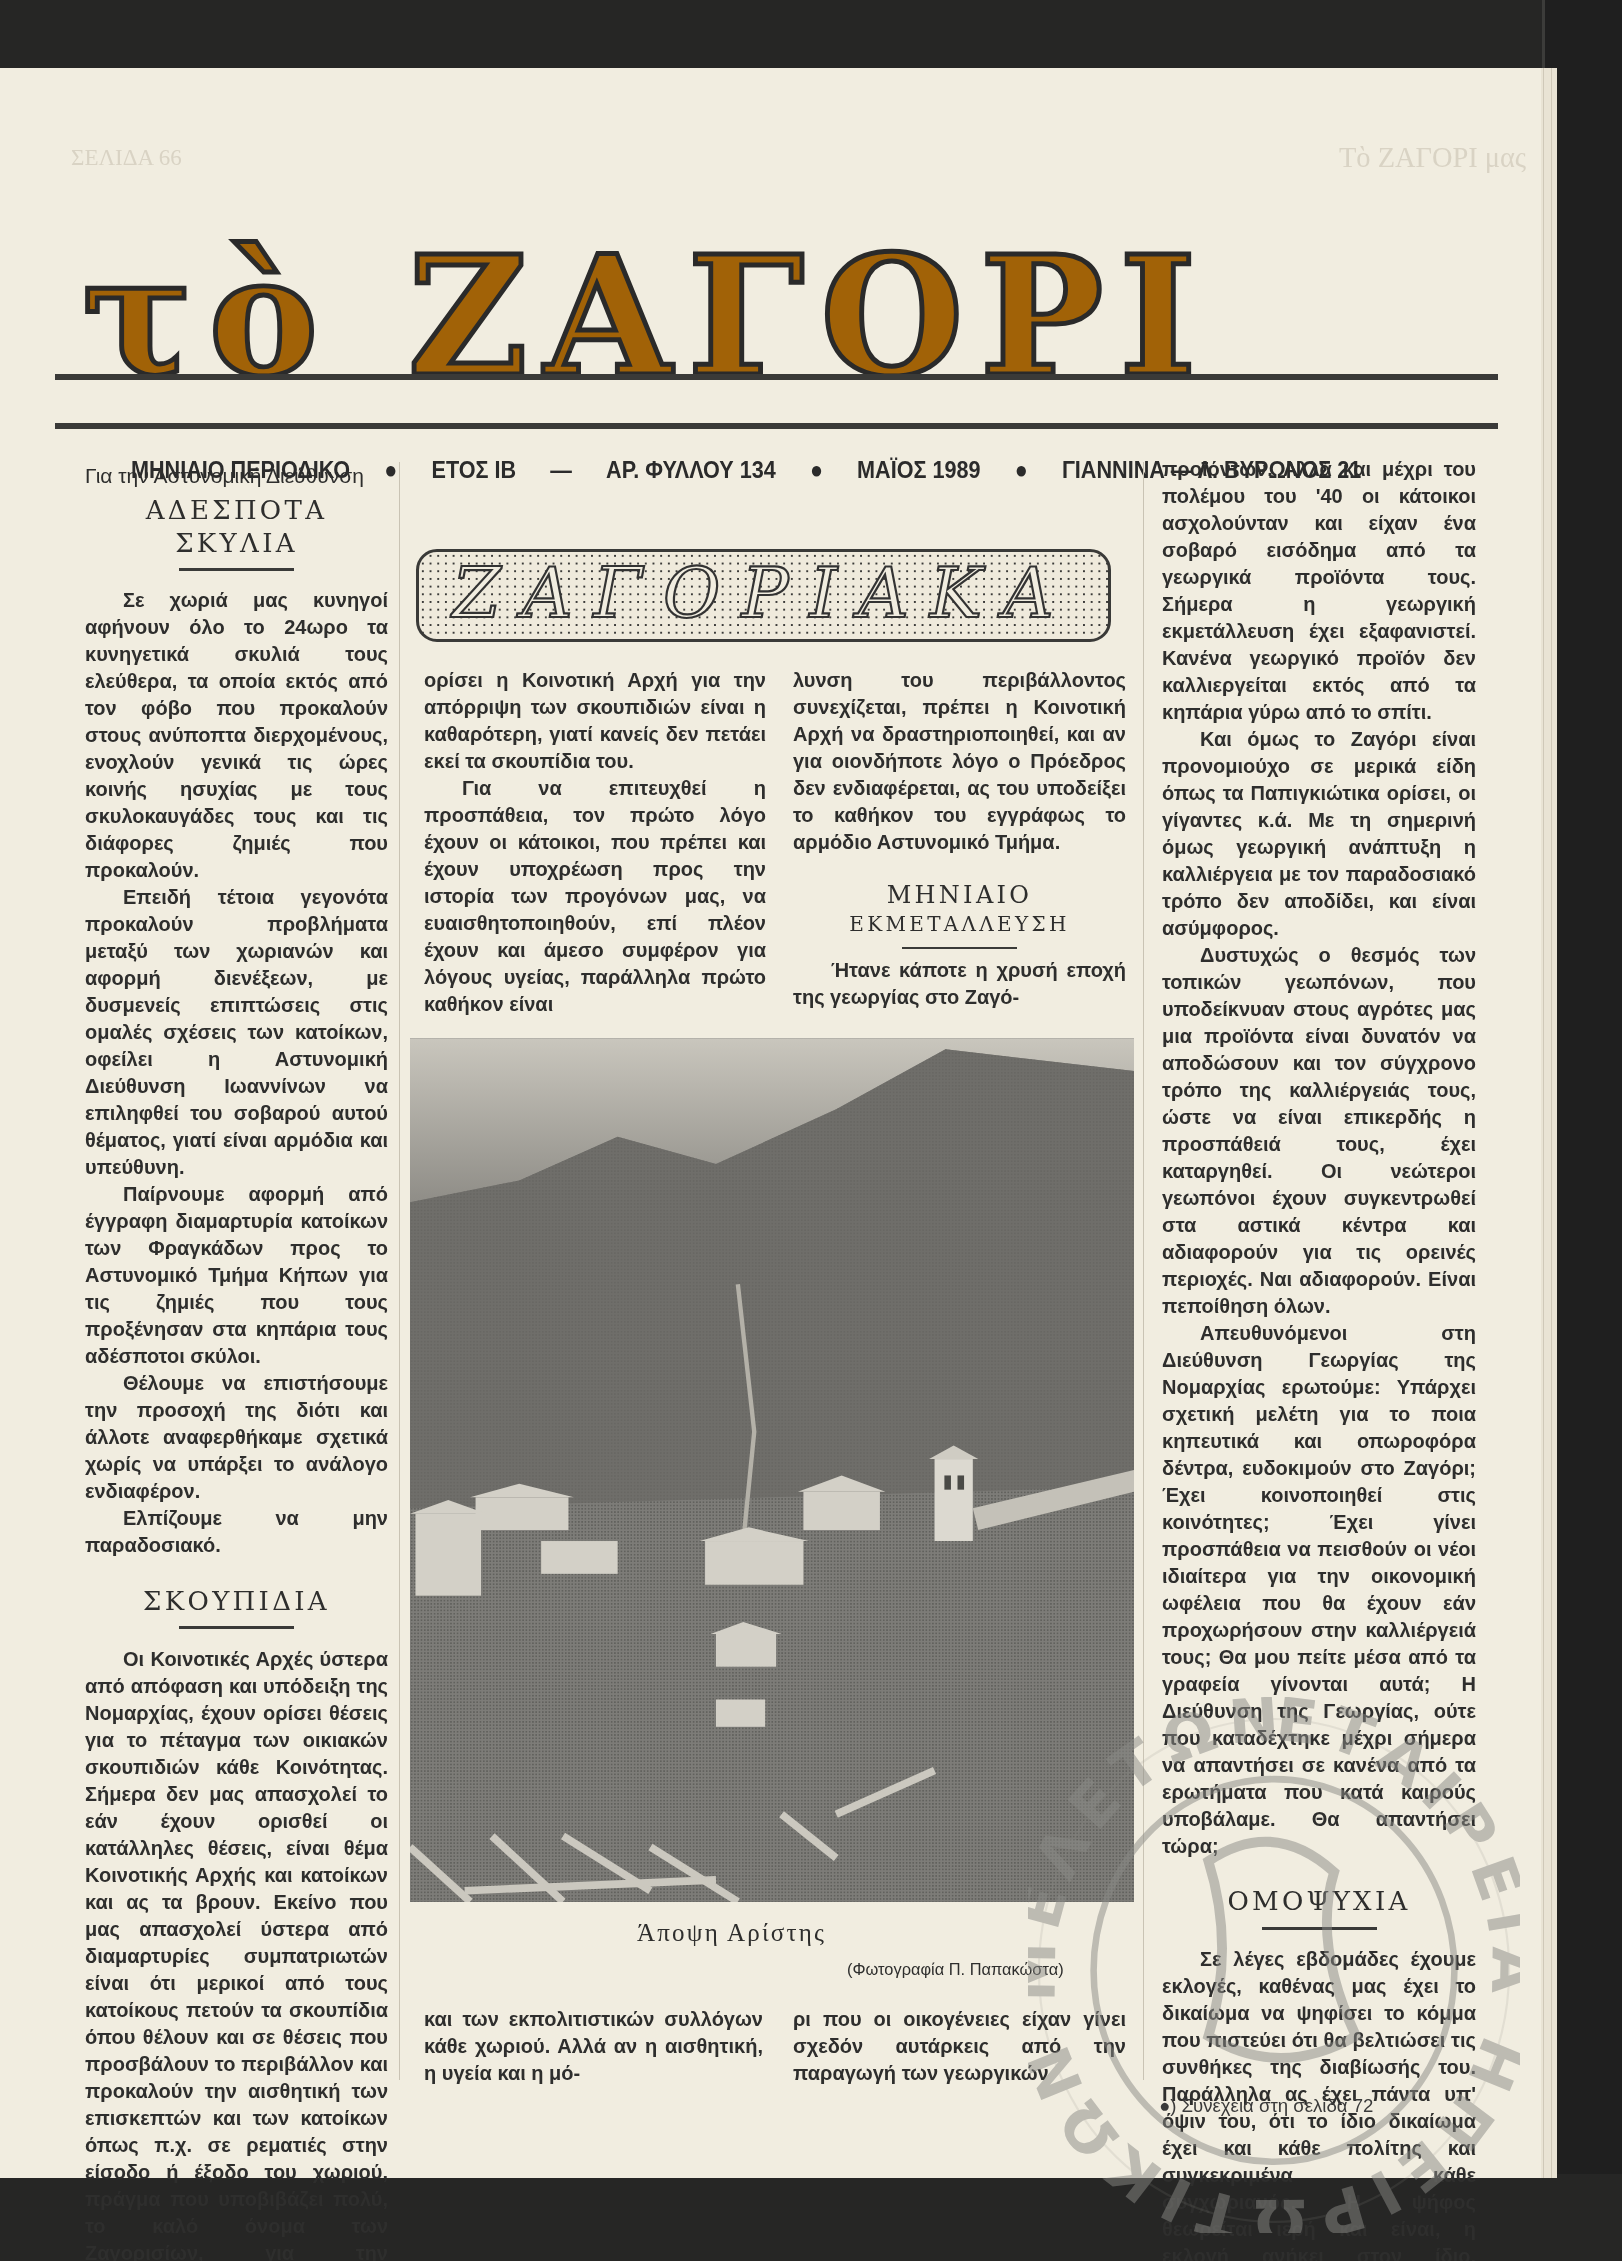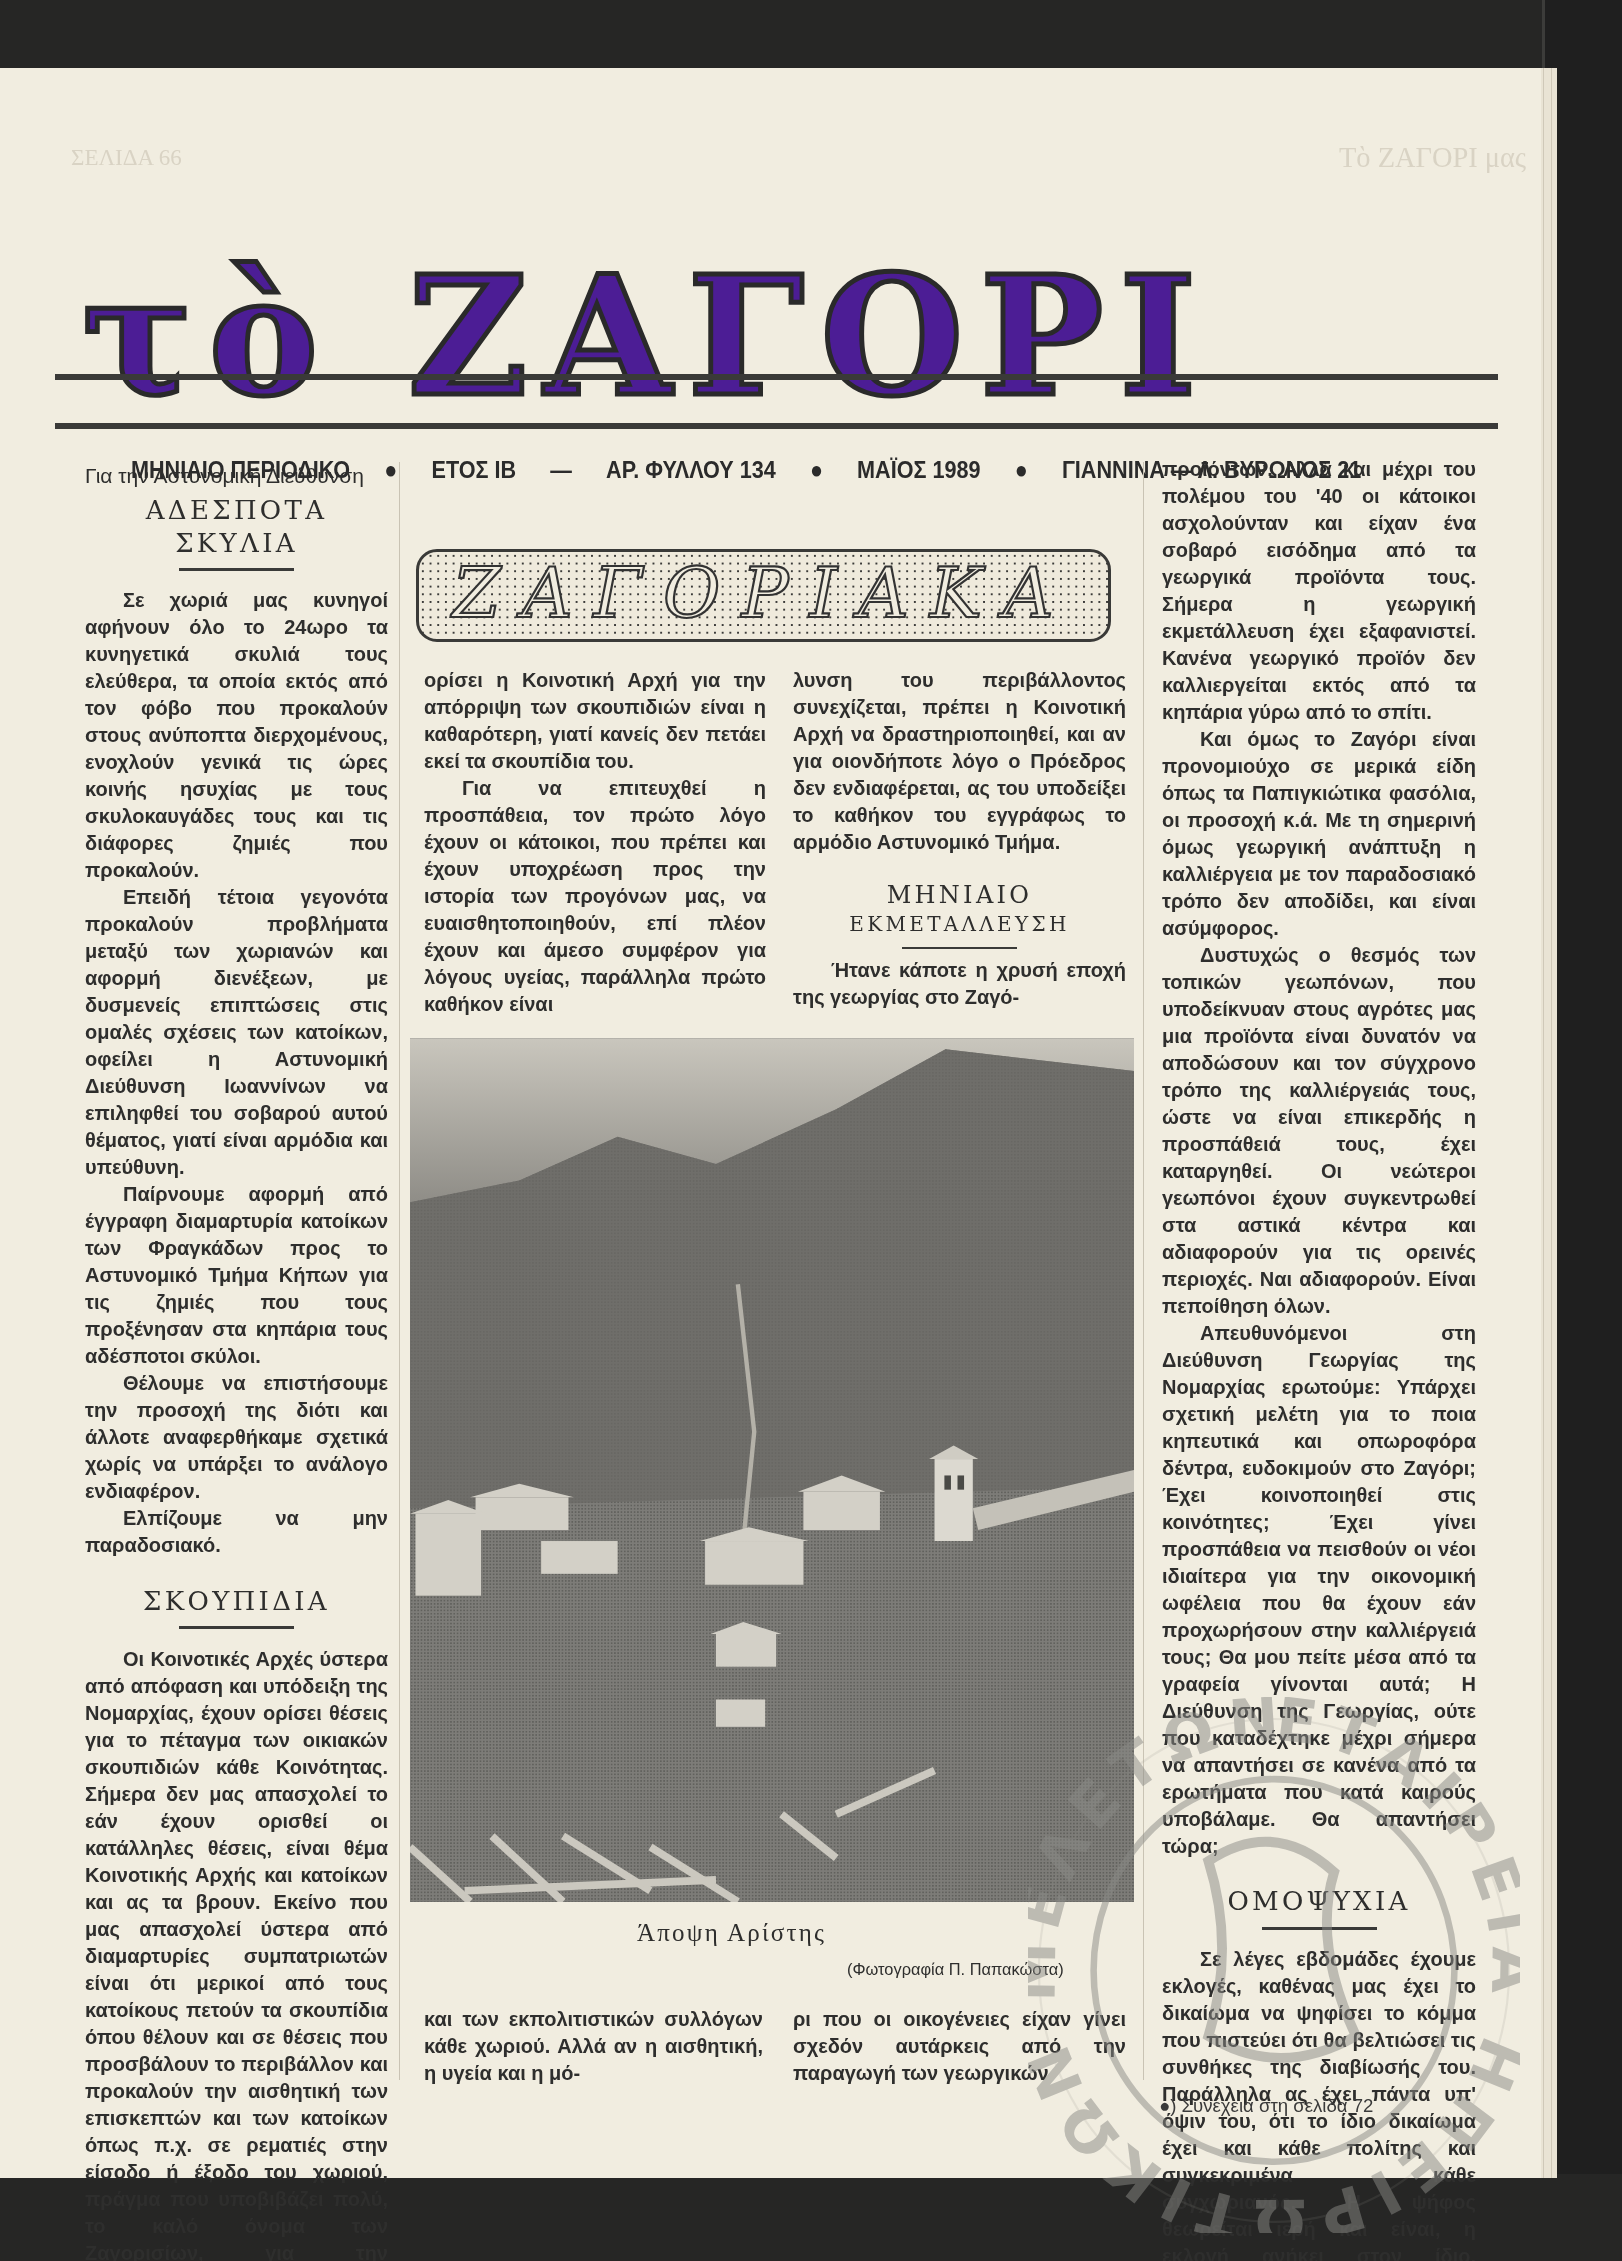--- a/index.html
+++ b/index.html
@@ -5,21 +5,21 @@
   html,body{margin:0;padding:0;}
   body{width:1622px;height:2261px;background:#2b2b2a;position:relative;overflow:hidden;font-family:"Liberation Sans","DejaVu Sans",sans-serif;}
   .binder-top{position:absolute;left:0;top:0;width:1622px;height:68px;background:#262625;}
   .binder-right{position:absolute;right:0;top:0;width:77px;height:2261px;background:#1f1f1f;border-left:3.3px solid #3c3c3a;}
   .binder-bottom{position:absolute;left:0;bottom:0;width:1622px;height:87px;background:#262625;}
   .page-edges{position:absolute;left:1541px;top:68px;width:16.4px;height:2110px;background:repeating-linear-gradient(90deg,#e9e3d4 0 2.2px,#cfc8b8 2.2px 2.7px);}
   .page{position:absolute;left:0;top:68px;width:1542px;height:2110px;background:#f1ede0;}
   .ghost{position:absolute;color:#d9d3c4;font-family:"Liberation Serif",serif;pointer-events:none;}
   
   .masthead{position:absolute;left:82px;top:159px;width:1421px;height:180px;}
-  .logo{position:absolute;font-family:"DejaVu Serif",serif;font-weight:bold;color:#4c1d95;-webkit-text-stroke:4.9px #2a2a2a;letter-spacing:16.4px;margin-top:20px;}
+  .logo{position:absolute;font-family:"DejaVu Serif",serif;font-weight:bold;color:#a16207;-webkit-text-stroke:4.9px #2a2a2a;letter-spacing:16.4px;}
   .logo-main{left:0;top:0;font-size:164px;line-height:180px;}
   .logo-mas{left:1186px;top:38px;font-size:120px;line-height:137px;letter-spacing:4.4px;}
   .rule{position:absolute;height:5.5px;background:#3a3a38;}
   .infobar{position:absolute;left:131px;top:383px;width:1367px;height:38px;font-family:"Liberation Sans",sans-serif;font-weight:bold;font-size:24px;color:#2b2b2b;display:flex;justify-content:space-between;align-items:center;transform:scaleX(0.9);transform-origin:left center;}
   .col{position:absolute;font-family:"Liberation Sans",sans-serif;font-weight:bold;font-size:20px;line-height:27px;color:#2e2e2d;text-align:justify;}
   .col p{margin:0;text-indent:38px;}
   .col p.noindent{text-indent:0;}
   .kicker{font-weight:normal;font-size:21px;line-height:28.4px;}
   .section-title{font-family:"DejaVu Serif",serif;font-weight:normal;text-align:center;font-size:26px;letter-spacing:3.3px;line-height:33px;margin-top:3.3px;}
   .title-rule{width:115px;height:2.7px;background:#3a3a38;margin:8.7px auto 16.4px auto;}
@@ -152,21 +152,21 @@
   <div class="col" style="left:424px;top:1938px;width:339px;">
     <p class="noindent">και των εκπολιτιστικών συλλόγων κάθε χωριού. Αλλά αν η αισθητική, η υγεία και η μό-</p>
   </div>
 
   <div class="col" style="left:793px;top:1938px;width:333px;">
     <p class="noindent">ρι που οι οικογένειες είχαν γίνει σχεδόν αυτάρκεις από την παραγωγή των γεωργικών</p>
   </div>
 
   <div class="col" style="left:1162px;top:388px;width:314px;">
     <p class="noindent">προϊόντων. Αλλά και μέχρι του πολέμου του '40 οι κάτοικοι ασχολούνταν και είχαν ένα σοβαρό εισόδημα από τα γεωργικά προϊόντα τους. Σήμερα η γεωργική εκμετάλλευση έχει εξαφανιστεί. Κανένα γεωργικό προϊόν δεν καλλιεργείται εκτός από τα κηπάρια γύρω από το σπίτι.</p>
-    <p>Και όμως το Ζαγόρι είναι προνομιούχο σε μερικά είδη όπως τα Παπιγκιώτικα φασόλια, οι προσοχή κ.ά. Με τη σημερινή όμως γεωργική ανάπτυξη η καλλιέργεια με τον παραδοσιακό τρόπο δεν αποδίδει, και είναι ασύμφορος.</p>
+    <p>Και όμως το Ζαγόρι είναι προνομιούχο σε μερικά είδη όπως τα Παπιγκιώτικα ορίσει, οι γίγαντες κ.ά. Με τη σημερινή όμως γεωργική ανάπτυξη η καλλιέργεια με τον παραδοσιακό τρόπο δεν αποδίδει, και είναι ασύμφορος.</p>
     <p>Δυστυχώς ο θεσμός των τοπικών γεωπόνων, που υποδείκνυαν στους αγρότες μας μια προϊόντα είναι δυνατόν να αποδώσουν και τον σύγχρονο τρόπο της καλλιέργειάς τους, ώστε να είναι επικερδής η προσπάθειά τους, έχει καταργηθεί. Οι νεώτεροι γεωπόνοι έχουν συγκεντρωθεί στα αστικά κέντρα και αδιαφορούν για τις ορεινές περιοχές. Ναι αδιαφορούν. Είναι πεποίθηση όλων.</p>
     <p>Απευθυνόμενοι στη Διεύθυνση Γεωργίας της Νομαρχίας ερωτούμε: Υπάρχει σχετική μελέτη για το ποια κηπευτικά και οπωροφόρα δέντρα, ευδοκιμούν στο Ζαγόρι; Έχει κοινοποιηθεί στις κοινότητες; Έχει γίνει προσπάθεια να πεισθούν οι νέοι ιδιαίτερα για την οικονομική ωφέλεια που θα έχουν εάν προχωρήσουν στην καλλιέργειά τους; Θα μου πείτε μέσα από τα γραφεία γίνονται αυτά; Η Διεύθυνση της Γεωργίας, ούτε που καταδέχτηκε μέχρι σήμερα να απαντήσει σε κανένα από τα ερωτήματα που κατά καιρούς υποβάλαμε. Θα απαντήσει τώρα;</p>
     <div style="height:22px"></div>
     <div class="section-title">ΟΜΟΨΥΧΙΑ</div>
     <div class="title-rule"></div>
     <p>Σε λέγες εβδομάδες έχουμε εκλογές, καθένας μας έχει το δικαίωμα να ψηφίσει το κόμμα που πιστεύει ότι θα βελτιώσει τις συνθήκες της διαβίωσής του. Παράλληλα ας έχει πάντα υπ' όψιν του, ότι το ίδιο δικαίωμα έχει και κάθε πολίτης και συγκεκριμένα κάθε συγχωριανός. Η ψήφος θεωρείται ιερή και είναι, η εκλογή ανήκει στον ίδιο, περιττεύει δηλαδή</p>
   </div>
 
   <svg class="stamp" viewBox="0 0 900 980">
     <defs>

